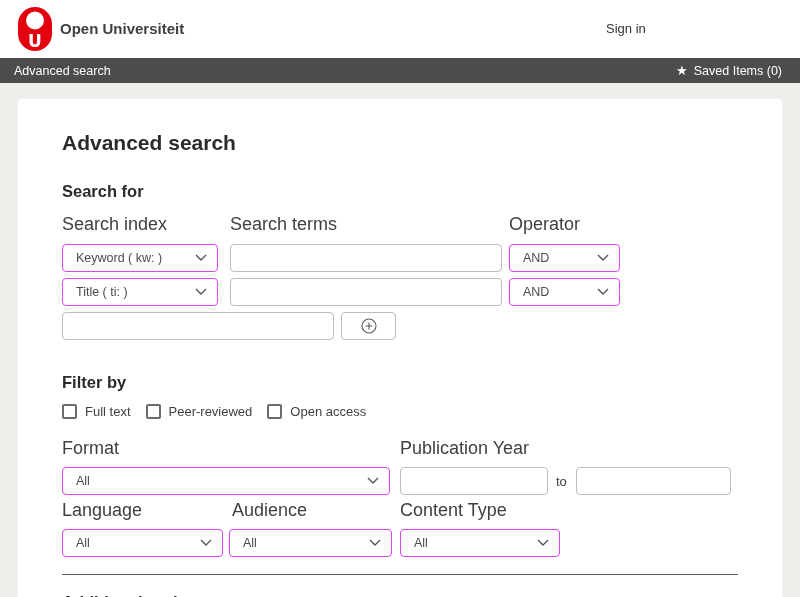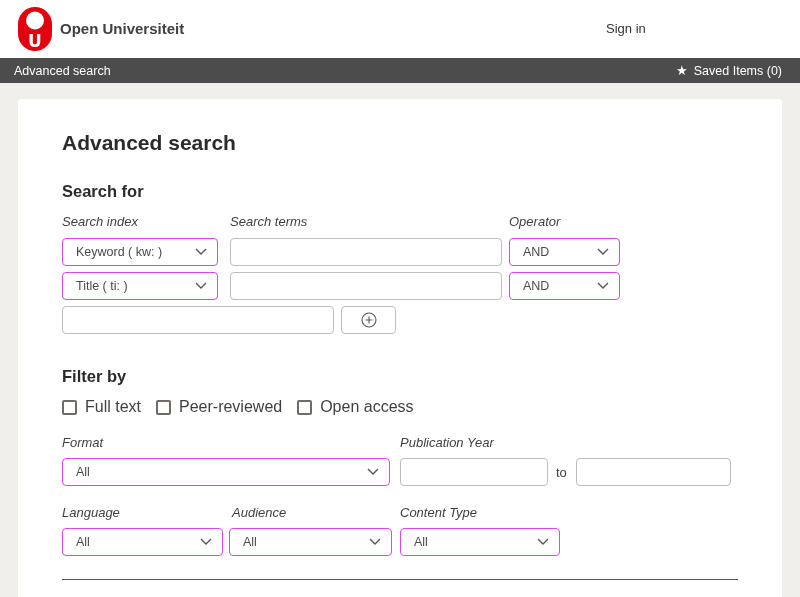--- a/index.html
+++ b/index.html
@@ -18,44 +18,44 @@
   .navbar-title { color:#ffffff; font-size:12.5px; }
   .saved-items { display:flex; align-items:center; gap:6px; color:#ffffff; font-size:12.5px; cursor:pointer; }
   .star { color:#ffffff; font-size:13px; line-height:1; }
 
   
   .card { margin:16px 18px 0 18px; background:#ffffff; border-radius:4px; padding:32px 44px 40px 44px; height:560px; }
 
   h1.page-title { font-size:21px; font-weight:bold; color:#2b2b2b; }
   h2.section { font-size:16.5px; font-weight:bold; color:#2b2b2b; }
   .sec-search { margin-top:27px; }
-  .label { font-size:13px; color:#3f3f3f;font-style:italic; }
+  .label { font-size:18px; color:#3f3f3f; }
 
   .labels-row { display:flex; margin-top:13px; margin-bottom:9px; }
   .labels-row .l1 { width:168px; }
   .labels-row .l2 { width:279px; }
 
   .search-row { display:flex; margin-bottom:6px; }
   .sel-wrap { position:relative; }
   select { appearance:none; -webkit-appearance:none; width:100%; height:28px; border:1px solid #d946ef; border-radius:4px; background:#ffffff; font-family:"Liberation Sans", sans-serif; font-size:12.5px; color:#4a4a4a; padding:0 28px 0 13px; }
   .chev { position:absolute; right:11px; top:10px; pointer-events:none; line-height:0; }
   .w-index { width:156px; margin-right:12px; }
   .w-oper  { width:111px; }
   input[type="text"] { height:28px; border:1px solid #bfbdba; border-radius:4px; background:#fff; font-family:"Liberation Sans", sans-serif; font-size:13px; color:#333; padding:0 10px; }
   .terms-input { width:272px; margin-right:7px; }
   .add-btn { width:55px; height:28px; border:1px solid #bfbdba; border-radius:4px; background:#fff; display:flex; align-items:center; justify-content:center; cursor:pointer; }
 
   .sec-filter { margin-top:33px; }
   .checkbox-row { display:flex; align-items:center; margin-top:12px; column-gap:15px; }
   .cb-item { display:flex; align-items:center; gap:8px; }
   input[type="checkbox"] { appearance:none; -webkit-appearance:none; width:15px; height:15px; border:2px solid #6f6c68; border-radius:2px; background:#fff; cursor:pointer; }
-  .cb-label { font-size:16px; color:#3f3f3f; }
+  .cb-label { font-size:13px; color:#3f3f3f; }
 
   .filter-row1 { position:relative; margin-top:19px; height:48px; }
-  .filter-row2 { position:relative; margin-top:22px; height:48px; }
+  .filter-row2 { position:relative; margin-top:14px; height:48px; }
   .fgroup { position:absolute; top:0; }
   .fgroup .label { display:block; margin-bottom:8px; }
   .year-line { display:flex; align-items:center; }
   .year-from { width:148px; }
   .to-word { font-size:13px; color:#3f3f3f; margin:0 9px 0 8px; }
   .year-to { width:155px; }
 
   .divider { margin-top:26px; border-top:1px solid #5a5a5a; width:676px; }
   .sec-tools { margin-top:18px; }
 </style>

